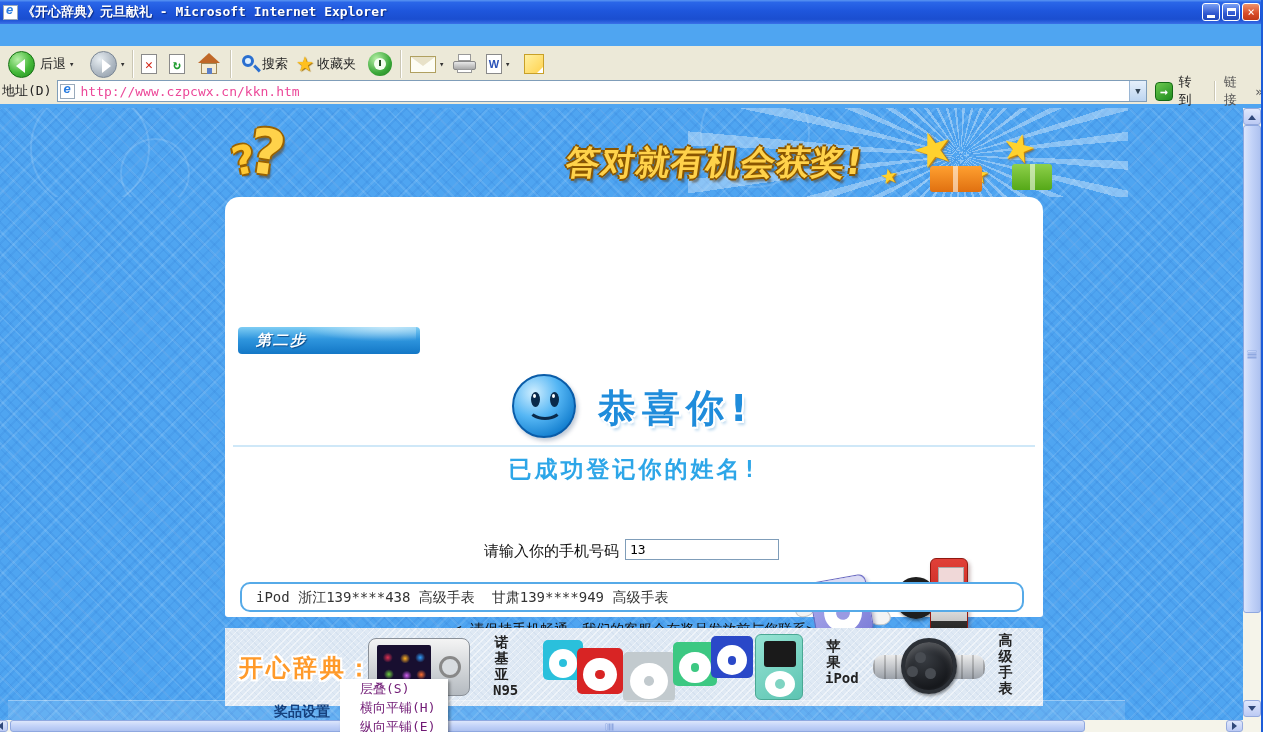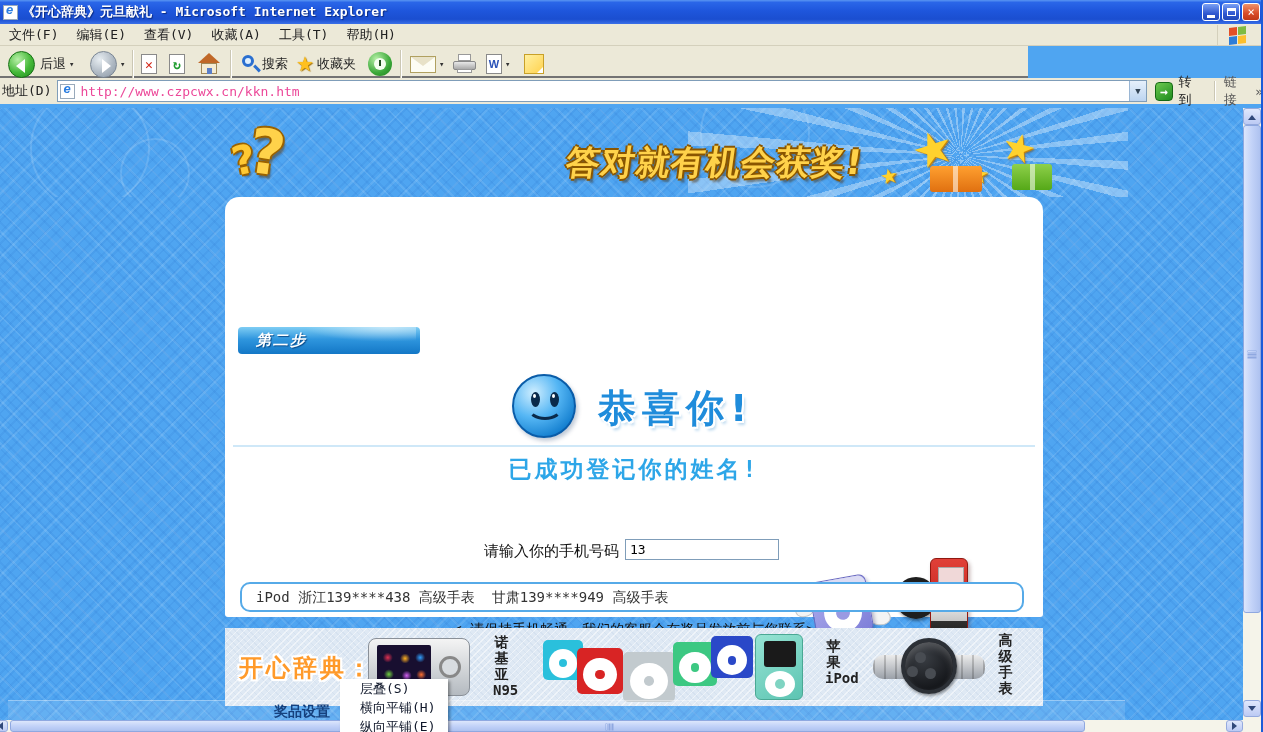--- a/index.html
+++ b/index.html
@@ -24,22 +24,22 @@
   .winbtn.close{background:linear-gradient(180deg,#f0926a,#d84a28 60%,#c03818);}
   .glyph-min{width:8px;height:3px;background:#fff;margin-top:8px;}
   .glyph-restore{width:9px;height:8px;border:1px solid #fff;border-top:3px solid #fff;}
   .menubar{position:absolute;left:0;top:24px;width:1263px;height:22px;background:#ece9d8;
     border-bottom:1px solid #d4d0bc;display:flex;align-items:center;font-size:13px;color:#222;}
   .menu-item{padding:2px 9px;}
   .winlogo{position:absolute;right:6px;top:1px;width:40px;height:20px;background:#ece9d8;
     border-left:1px solid #d4d0bc;display:flex;align-items:center;justify-content:center;}
   .flag{display:grid;grid-template-columns:8px 8px;grid-template-rows:8px 8px;gap:1px;transform:skewY(-6deg);}
   .flag i{display:block;}
-  .toolbar{position:absolute;left:0;top:46px;width:1028px;height:36px;background:#ece9d8;
-    border-bottom:6px solid #737373;padding-left:40px;}
+  .toolbar{position:absolute;left:0;top:46px;width:1263px;height:36px;background:#ece9d8;
+    border-bottom:4px solid #737373;padding-left:40px;}
   .tb{position:absolute;top:0;height:36px;display:flex;align-items:center;font-size:13px;color:#222;}
   .tsep{position:absolute;top:4px;width:2px;height:28px;border-left:1px solid #cbc7b4;border-right:1px solid #fff;}
   .nav-circle{width:27px;height:27px;border-radius:50%;position:relative;flex:0 0 auto;
     background:radial-gradient(circle at 35% 30%,#b8f0a8,#44b838 55%,#1e8c1e);border:1px solid #167014;}
   .nav-circle.fwd{background:radial-gradient(circle at 35% 30%,#e8eef2,#b0bac4 55%,#8a96a4);border-color:#7a8694;}
   .tri-left{position:absolute;left:7px;top:7px;width:0;height:0;
     border:7px solid transparent;border-right:9px solid #fff;border-left:0;}
   .tri-right{position:absolute;left:11px;top:7px;width:0;height:0;
     border:7px solid transparent;border-left:9px solid #fff;border-right:0;}
   .ddown{font-size:9px;color:#333;margin:0 3px;}
@@ -198,21 +198,21 @@
   
   .section-band{position:absolute;left:8px;top:592px;width:1117px;height:20px;
     background:rgba(255,255,255,.12);border-top:1px solid rgba(255,255,255,.35);}
   .section-title{position:absolute;left:266px;top:2px;font-size:14px;font-weight:bold;color:#16417e;}
   .ctx-menu{position:absolute;left:340px;top:679px;width:108px;height:53px;background:#fff;
     border:1px solid #97979
 
 
 
 7;outline:none;box-shadow:2px 2px 3px rgba(0,0,0,.35);z-index:50;}
-  .ctx-item{font-size:13px;color:#0f172a;padding:2px 6px 2px 20px;white-space:nowrap;line-height:15px;}
+  .ctx-item{font-size:13px;color:#701a75;padding:2px 6px 2px 20px;white-space:nowrap;line-height:15px;}
   .vscroll{position:absolute;left:1243px;top:108px;width:18px;height:612px;background:#f5f4ea;}
   .scroll-btn{position:absolute;left:0;width:18px;height:17px;border-radius:3px;
     background:linear-gradient(180deg,#e0e8fc,#bccaf4);border:1px solid #95aade;
     display:flex;align-items:center;justify-content:center;}
   .tri-up{width:0;height:0;border:4px solid transparent;border-bottom:5px solid #30487a;margin-top:-3px;}
   .tri-down{width:0;height:0;border:4px solid transparent;border-top:5px solid #30487a;margin-bottom:-3px;}
   .tri-rightb{width:0;height:0;border:4px solid transparent;border-left:5px solid #30487a;margin-right:-3px;}
   .tri-leftb{width:0;height:0;border:4px solid transparent;border-right:5px solid #30487a;margin-left:-3px;}
   .vthumb{position:absolute;left:0;top:17px;width:18px;height:488px;border-radius:3px;
     background:linear-gradient(90deg,#dce6fc,#c2d2f8 50%,#aec2f0);border:1px solid #8fa8e0;}
@@ -241,36 +241,20 @@
       <span class="winbtn">
           <span class="glyph-min"></span>
         </span>
       <span class="winbtn">
           <span class="glyph-restore"></span>
         </span>
       <span class="winbtn close">×</span>
     </span>
   </div>
 
-  <div class="menubar">
-    <span class="menu-item">文件(F)</span>
-    <span class="menu-item">编辑(E)</span>
-    <span class="menu-item">查看(V)</span>
-    <span class="menu-item">收藏(A)</span>
-    <span class="menu-item">工具(T)</span>
-    <span class="menu-item">帮助(H)</span>
-    <span class="winlogo">
-      <span class="flag">
-          <i style="background:#e34f26"></i>
-          <i style="background:#7fbb42"></i>
-          <i style="background:#2d7dd8"></i>
-          <i style="background:#fdbf2d"></i>
-        </span>
-    </span>
-  </div>
 
   <div class="toolbar">
     <span class="tb" style="left:8px">
       <span class="nav-circle">
           <span class="tri-left"></span>
         </span>
       <span style="margin-left:5px">后退</span>
       <span class="ddown">▾</span>
     </span>
     <span class="tb" style="left:90px">

